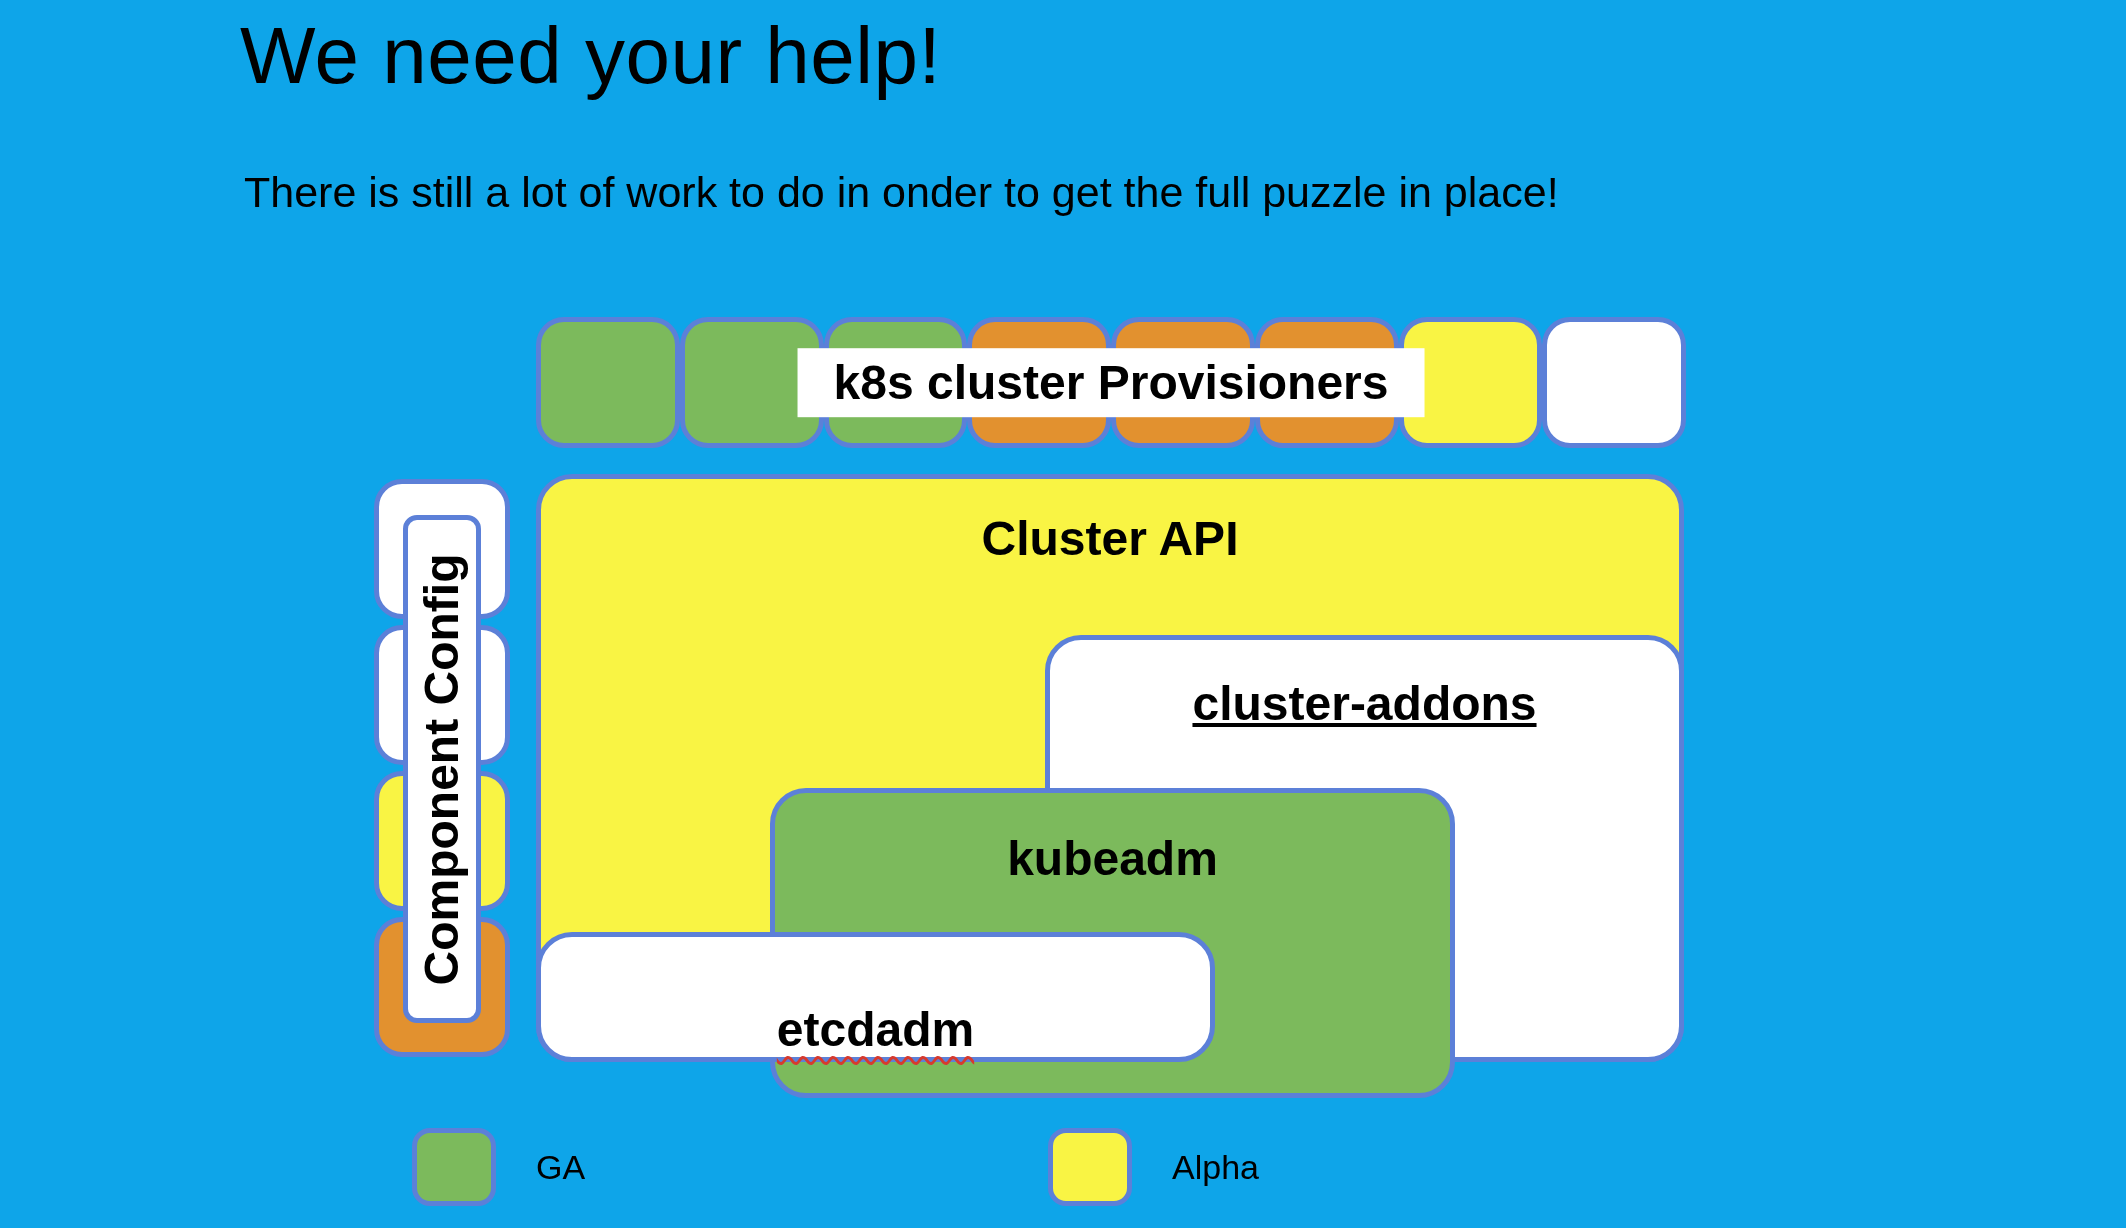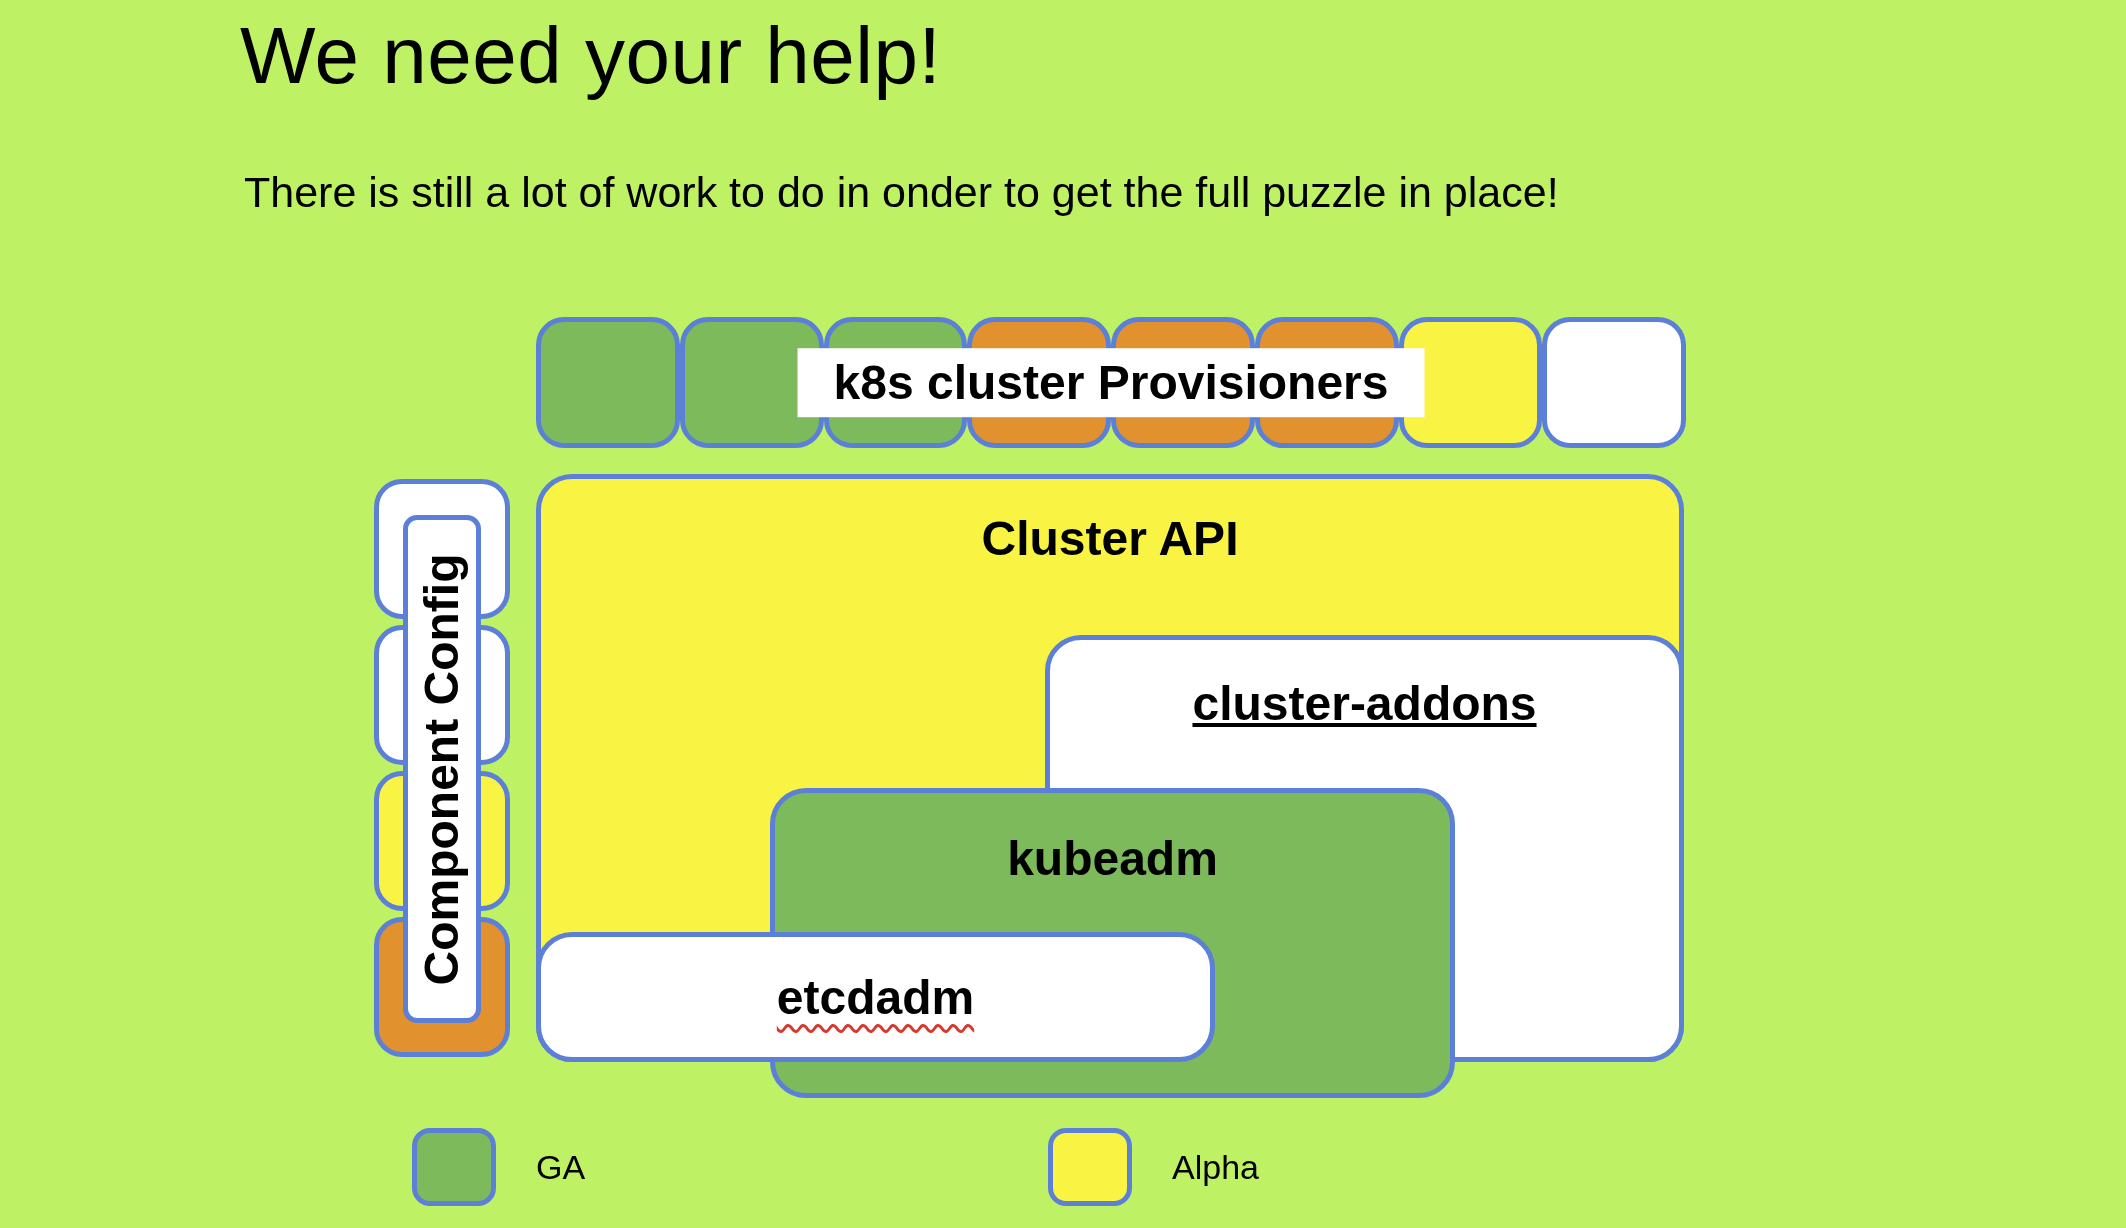--- a/index.html
+++ b/index.html
@@ -1,21 +1,21 @@
 <!DOCTYPE html>
 <html><head>
 <meta charset="utf-8">
 <style>
   * { margin: 0; padding: 0; box-sizing: border-box; }
   html, body { background: #ffffff; }
   .canvas {
     position: relative;
     width: 2126px;
     height: 1228px;
-    background: #bef264;
+    background: #0ea5e9;
     font-family: "Liberation Sans", sans-serif;
     color: #000000;
     overflow: hidden;
     --blue: #5C80D8;
   }
 
   .title {
     position: absolute;
     left: 240px;
     top: 10px;
@@ -190,21 +190,21 @@
   </div>
 
   <div class="big-box box-cluster-addons" style="background-color: rgb(255, 255, 255);">
     <div class="box-label lbl-cluster-addons">cluster-addons</div>
   </div>
 
   <div class="big-box box-kubeadm" style="background-color: rgb(124, 186, 92);">
     <div class="box-label lbl-kubeadm">kubeadm</div>
   </div>
 
-  <div class="big-box box-etcdadm" style="background-color: rgb(255, 255, 255);">
+  <div class="big-box box-etcdadm" style="background-color: rgb(255, 255, 255); align-items: flex-end;">
     <span class="lbl-etcdadm">etcdadm</span>
   </div>
 
   <div class="legend-item li-ga">
     <div class="swatch" style="background-color: rgb(124, 186, 92);"></div>
     <span class="legend-label">GA</span>
   </div>
   <div class="legend-item li-alpha">
     <div class="swatch" style="background-color: rgb(249, 244, 68);"></div>
     <span class="legend-label">Alpha</span>

